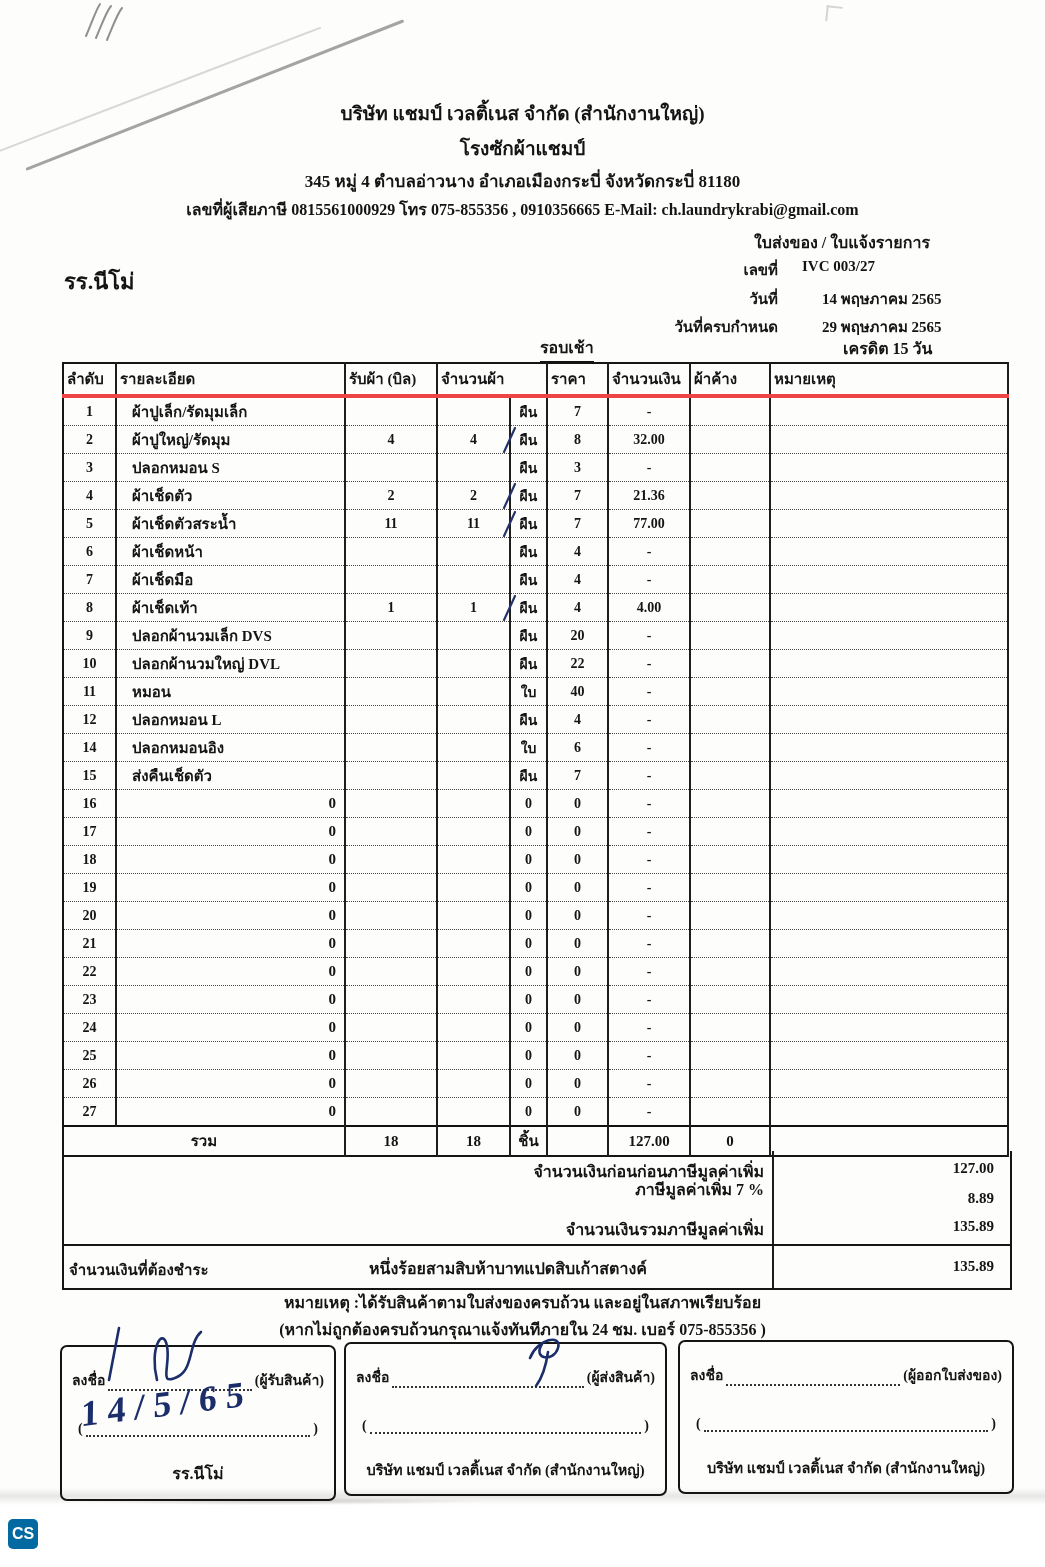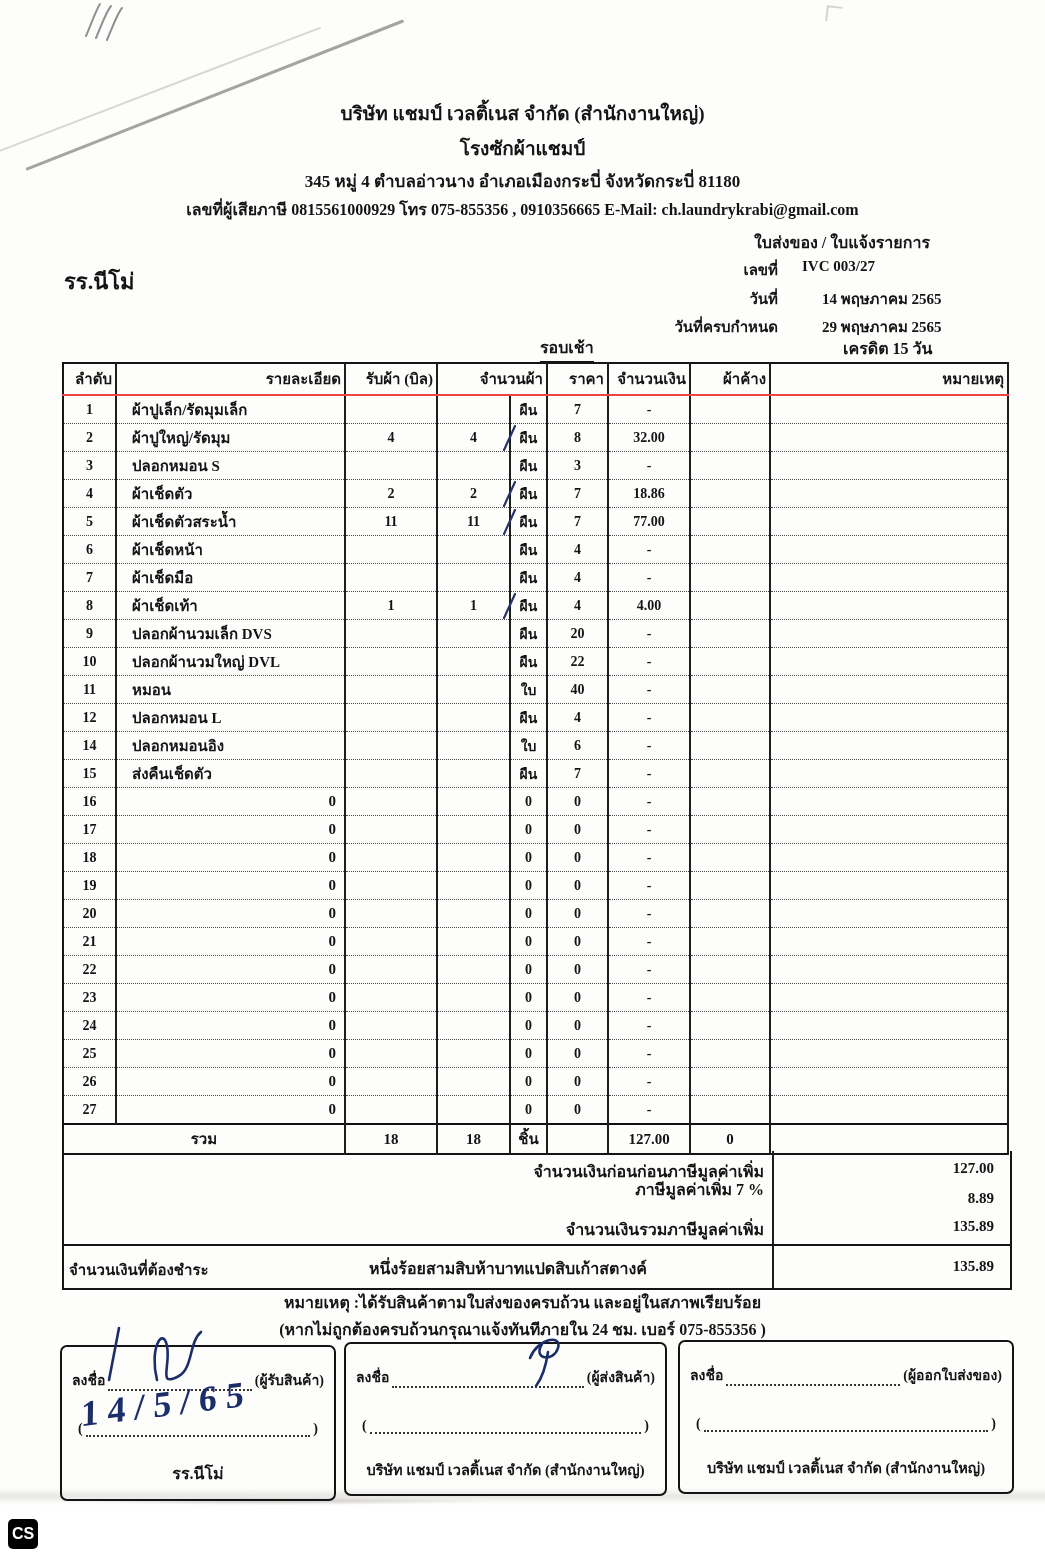--- a/index.html
+++ b/index.html
@@ -31,21 +31,21 @@
   .customer{left:64px;top:264px;font-size:22px;font-weight:bold;}
   .meta-label{left:500px;width:278px;text-align:right;font-size:15px;font-weight:bold;}
   .meta-value{font-size:15px;font-weight:bold;}
   .round{left:540px;top:335px;font-size:16px;font-weight:bold;border-bottom:2px solid #111;padding-bottom:1px;}
   .credit{left:843px;top:336px;font-size:16px;font-weight:bold;}
   
   table.items{position:absolute;left:62px;top:362px;width:946px;border-collapse:collapse;
     table-layout:fixed;border:2.5px solid #151515;}
   .items th,.items td{border-right:2px solid #1d1d1d;font-weight:bold;overflow:visible;
     padding:0 3px;white-space:nowrap;}
-  .items th{height:30px;font-size:15px;text-align:right;border-bottom:2px solid #ef4444;}
+  .items th{height:30px;font-size:15px;text-align:left;border-bottom:4px solid #ef4444;}
   .items tbody td{height:27px;font-size:15px;border-bottom:1px dotted #4a4a4a;}
   .items tbody td.c-no{text-align:center;font-size:14px;}
   .items td.c-desc{text-align:left;padding-left:15px;margin-top:28px;}
   .items td.c-desc.filler{text-align:right;padding-right:8px;}
   .items td.c-num{text-align:center;font-size:14px;}
   .items td.c-qty{text-align:center;font-size:14px;position:relative;}
   .items td.c-unit{text-align:center;font-size:14px;}
   .items td.c-amt{text-align:center;font-size:14px;}
   .items tfoot td{height:28px;font-size:15px;border-top:2px solid #111;text-align:center;}
   svg.slash{position:absolute;right:-8px;top:1px;width:15px;height:26px;z-index:3;}
@@ -75,21 +75,21 @@
   .sig-l2{margin-top:30px;padding:0 16px;}
   .sig-org{margin-top:24px;text-align:center;font-weight:bold;font-size:14.5px;}
   .sb1 .sig-org{font-size:16px;}
   
   .hand-date{left:80px;top:1378px;width:250px;font-size:36px;color:#1c2e6a;
     transform:rotate(-7deg) skewX(-8deg);letter-spacing:9px;font-weight:bold;z-index:5;}
   svg.hand{z-index:5;}
   
   .footer{left:0;top:1505px;width:100%;height:62px;background:#ffffff;}
   .cs-badge{position:absolute;left:8px;top:14px;width:30px;height:30px;border-radius:5px;
-    background:#000000;color:#fff;font-family:"Liberation Sans","DejaVu Sans",sans-serif;
+    background:#0369a1;color:#fff;font-family:"Liberation Sans","DejaVu Sans",sans-serif;
     font-weight:bold;font-size:16px;text-align:center;line-height:30px;}
   .cs-text{position:absolute;left:46px;top:16px;font-family:"Liberation Sans","DejaVu Sans",sans-serif;
     font-size:23px;color:#b5b3b0;}
 </style>
 </head>
 <body>
 
 <div class="abs fold-line-a"></div>
 <div class="abs fold-line-b"></div>
 <svg class="abs" style="left:78px;top:0;width:70px;height:42px;">
@@ -177,21 +177,21 @@
       </tr>
       <tr>
         <td class="c-no">4</td>
         <td class="c-desc">ผ้าเช็ดตัว</td>
         <td class="c-num">2</td>
         <td class="c-qty">2<svg class="slash" viewBox="0 0 15 26">
             <path d="M2 25 L13 1" stroke="#24346a" stroke-width="2.2" fill="none" stroke-linecap="round"></path>
           </svg></td>
         <td class="c-unit">ผืน</td>
         <td class="c-num">7</td>
-        <td class="c-amt">18.86</td>
+        <td class="c-amt">21.36</td>
         <td class="c-out"></td>
         <td class="c-rem"></td>
       </tr>
       <tr>
         <td class="c-no">5</td>
         <td class="c-desc">ผ้าเช็ดตัวสระน้ำ</td>
         <td class="c-num">11</td>
         <td class="c-qty">11<svg class="slash" viewBox="0 0 15 26">
             <path d="M2 25 L13 1" stroke="#24346a" stroke-width="2.2" fill="none" stroke-linecap="round"></path>
           </svg></td>

